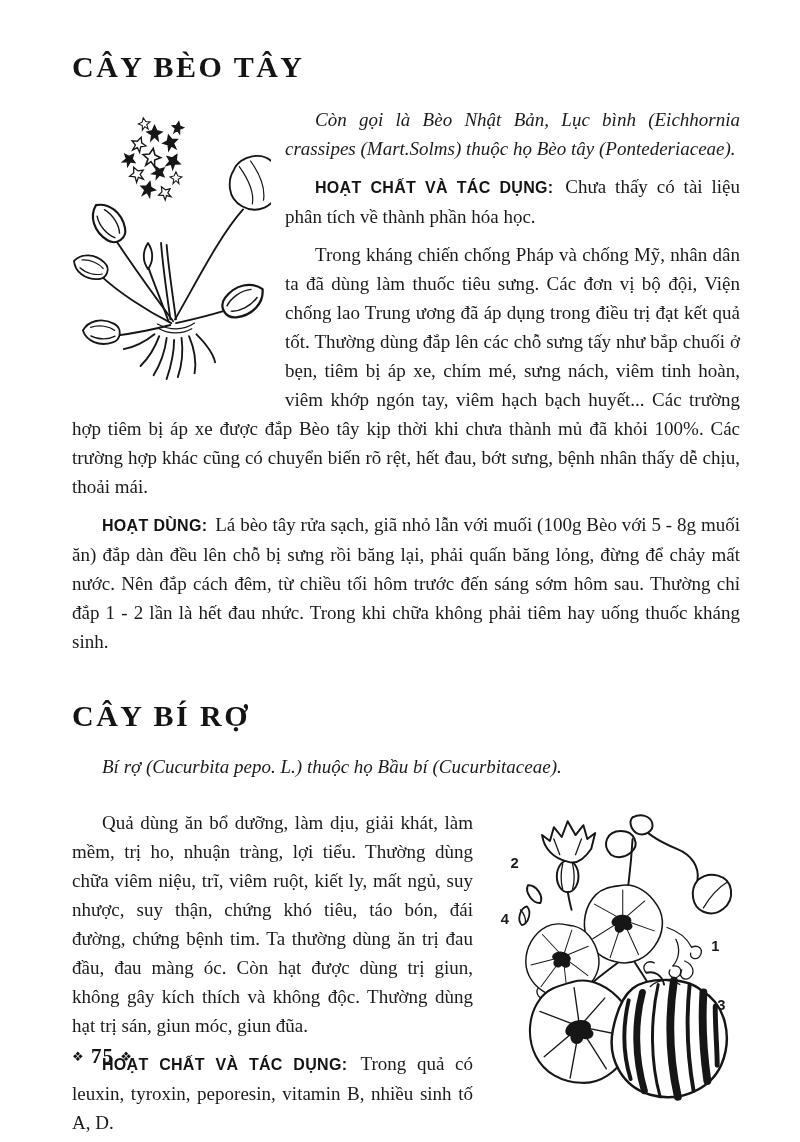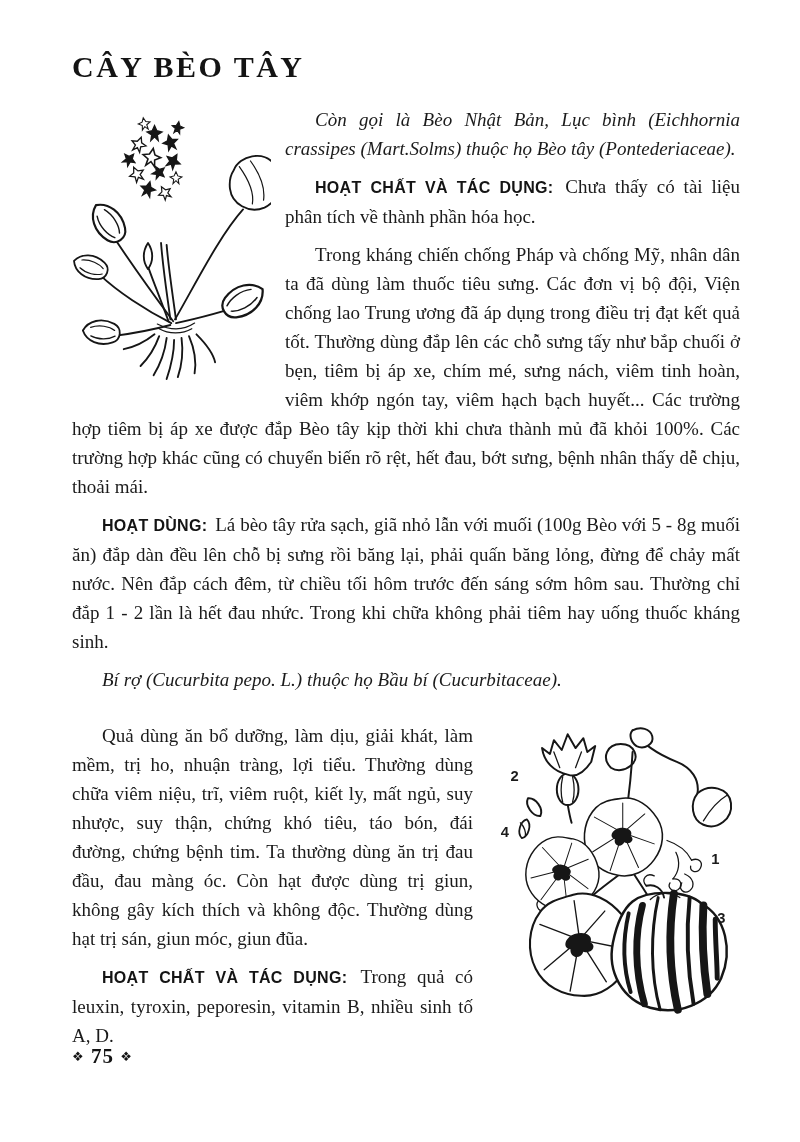--- a/index.html
+++ b/index.html
@@ -169,20 +169,21 @@
 
     <p class="intro">Còn gọi là Bèo Nhật Bản, Lục bình (Eichhornia crassipes (Mart.Solms) thuộc họ Bèo tây (Pontederiaceae).</p>
 
     <p><span class="lbl">HOẠT CHẤT VÀ TÁC DỤNG:</span> <span>Chưa thấy có tài liệu phân tích về thành phần hóa học.</span></p>
 
     <p>Trong kháng chiến chống Pháp và chống Mỹ, nhân dân ta đã dùng làm thuốc tiêu sưng. Các đơn vị bộ đội, Viện chống lao Trung ương đã áp dụng trong điều trị đạt kết quả tốt. Thường dùng đắp lên các chỗ sưng tấy như bắp chuối ở bẹn, tiêm bị áp xe, chím mé, sưng nách, viêm tinh hoàn, viêm khớp ngón tay, viêm hạch bạch huyết... Các trường hợp tiêm bị áp xe được đắp Bèo tây kịp thời khi chưa thành mủ đã khỏi 100%. Các trường hợp khác cũng có chuyển biến rõ rệt, hết đau, bớt sưng, bệnh nhân thấy dễ chịu, thoải mái.</p>
 
     <p><span class="lbl">HOẠT DÙNG:</span> <span>Lá bèo tây rửa sạch, giã nhỏ lẫn với muối (100g Bèo với 5 - 8g muối ăn) đắp dàn đều lên chỗ bị sưng rồi băng lại, phải quấn băng lỏng, đừng để chảy mất nước. Nên đắp cách đêm, từ chiều tối hôm trước đến sáng sớm hôm sau. Thường chỉ đắp 1 - 2 lần là hết đau nhức. Trong khi chữa không phải tiêm hay uống thuốc kháng sinh.</span></p>
   </div>
 
+  <h1 class="sec-title title-2">CÂY BÍ RỢ</h1>
 
   <p class="intro intro-full">Bí rợ (Cucurbita pepo. L.) thuộc họ Bầu bí (Cucurbitaceae).</p>
 
   <div class="bodytext clearfix">
 
     <figure class="fig-right">
       <svg viewBox="0 0 310 300" aria-hidden="true">
         <defs>
           <path id="seed" d="M0,-11 C7,-7 7,7 0,11 C-7,7 -7,-7 0,-11 Z"></path>
           <g id="bigleaf">

